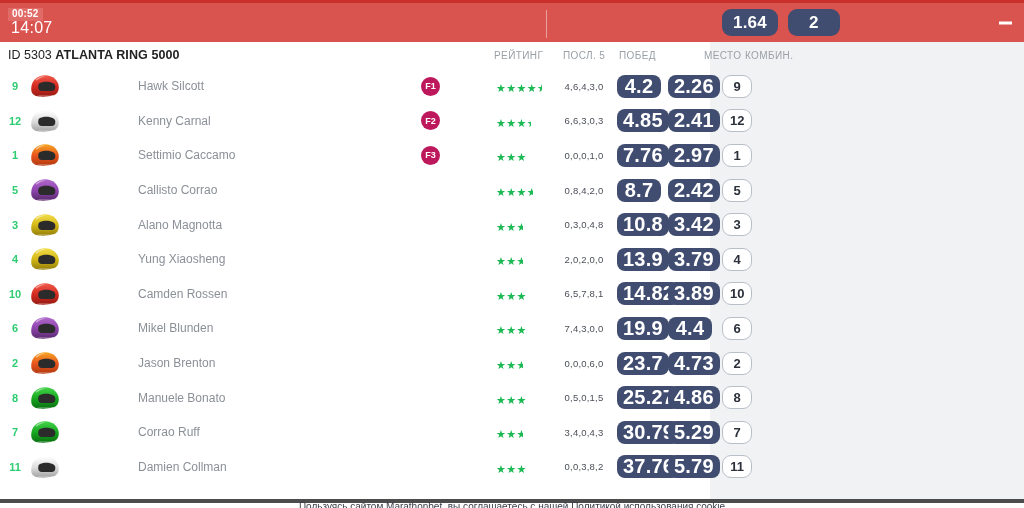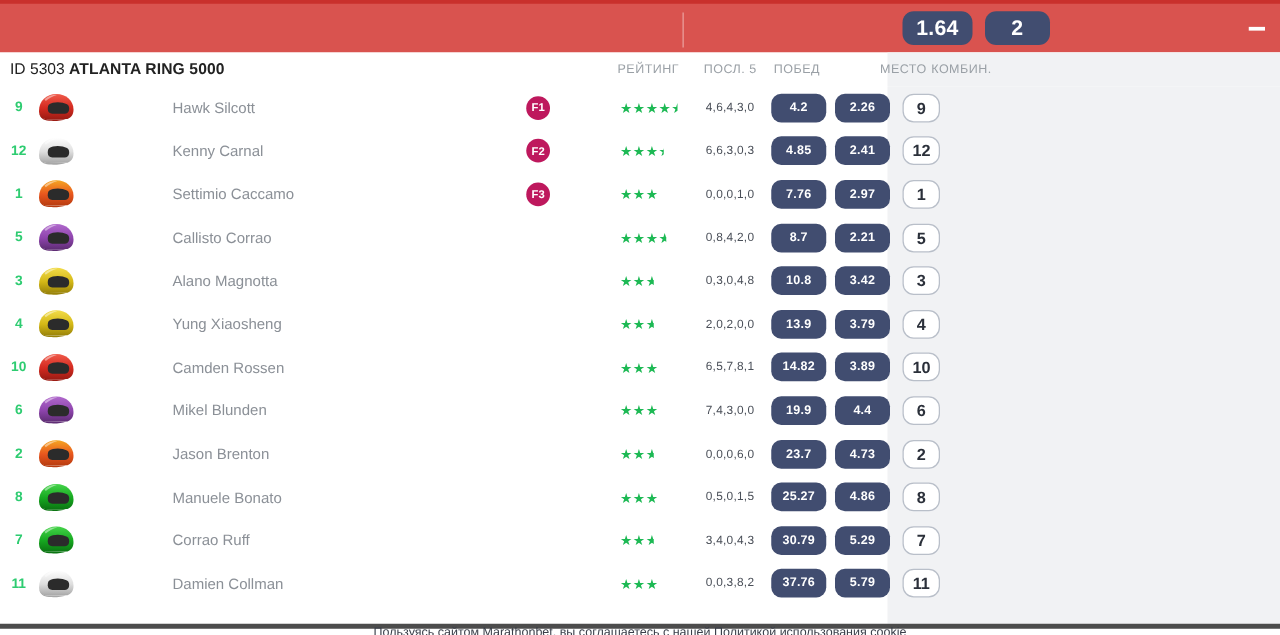--- a/index.html
+++ b/index.html
@@ -208,21 +208,21 @@
     text-align: center;
     font-size: 9.5px;
     color: #4a4f58;
     letter-spacing: .2px;
   }
 
   .stat-pill {
     position: absolute;
     background: #414d70;
     color: #ffffff;
-    font-size: 10px;
+    font-size: 20px;
     font-weight: bold;
     border-radius: 8px;
     height: 23px;
     min-width: 44px;
     display: flex;
     align-items: center;
     justify-content: center;
     padding: 0 6px;
     letter-spacing: .2px;
   }
@@ -262,20 +262,24 @@
     font-size: 10px;
     color: #3a3f4a;
     white-space: nowrap;
     overflow: hidden;
   }
 </style>
 </head>
 <body>
 
 <div class="header">
+  <div class="timer-box">
+    <span class="timer-badge">00:52</span>
+    <div class="timer-clock">14:07</div>
+  </div>
 
 
   <div class="hdr-divider"></div>
 
   <div class="odds-group g2">
     <div class="odd-pill">1.64</div>
     <div class="odd-pill">2</div>
   </div>
 
   <div class="collapse-btn"></div>
@@ -415,21 +419,21 @@
   </svg>
         </div>
     <div class="dname">Callisto Corrao</div>
 
     <div class="stars"><span class="star-wrap">
       <span class="star-bg">★★★★★</span>
       <span class="star-fg" style="width:72%">★★★★★</span>
     </span></div>
     <div class="last5">0,8,4,2,0</div>
     <div class="stat-pill p-wins">8.7</div>
-    <div class="stat-pill p-place">2.21</div>
+    <div class="stat-pill p-place">2.42</div>
     <div class="comb-pill">5</div>
   </div>
       <div class="row">
     <div class="num">3</div>
     <div class="helmet">
   <svg viewBox="0 0 34 26">
     <defs>
       <linearGradient id="g_yellow" x1="0" y1="0" x2="0" y2="1">
         <stop offset="0%" stop-color="#f2dc4a"></stop>
         <stop offset="55%" stop-color="#d4b816"></stop>

